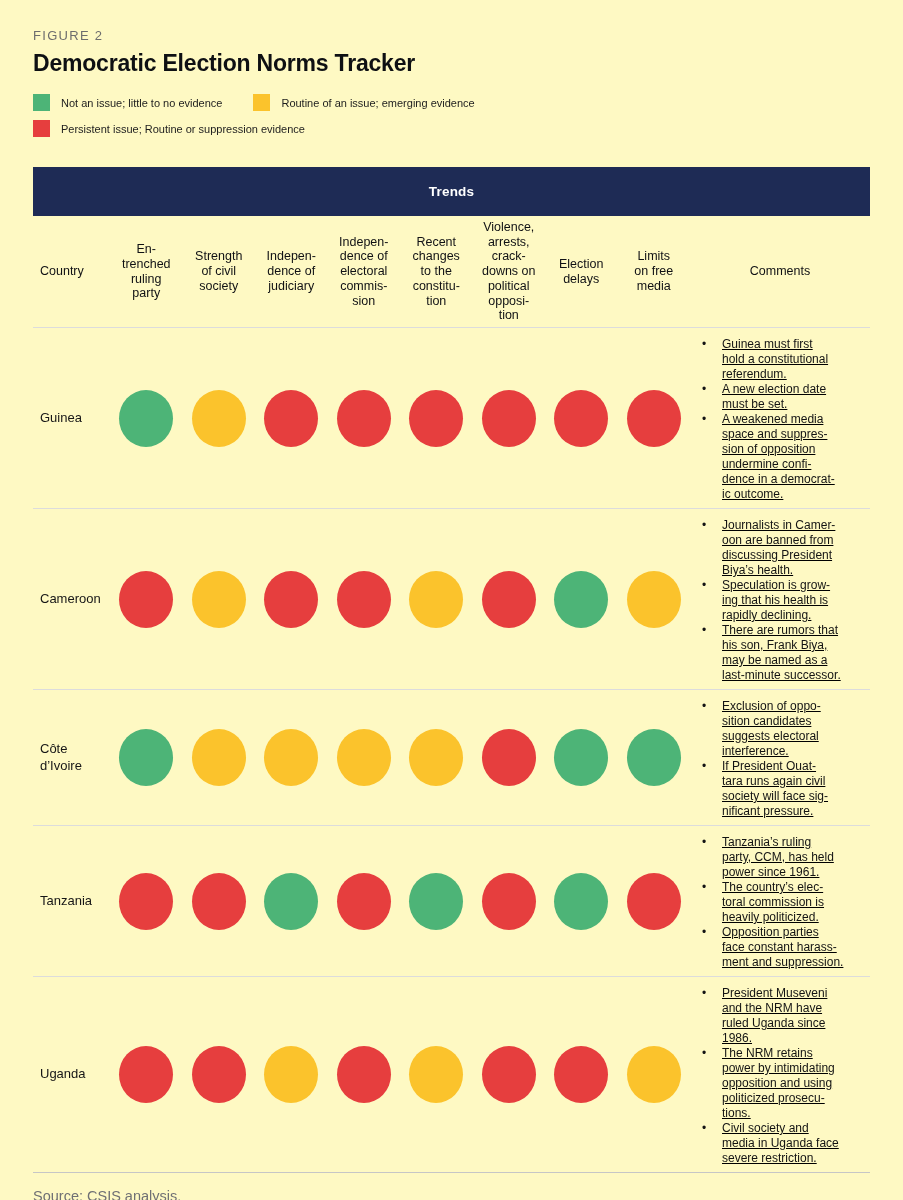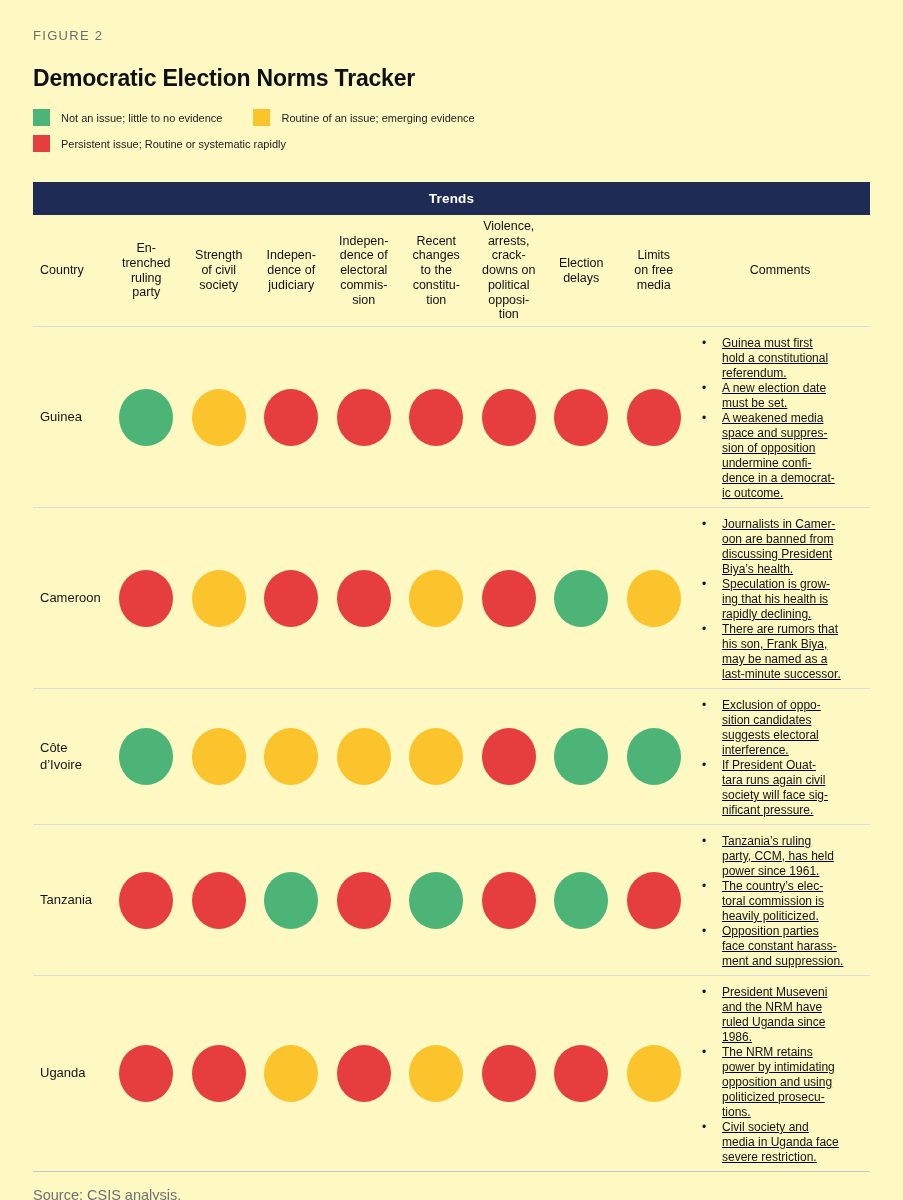--- a/index.html
+++ b/index.html
@@ -2,31 +2,31 @@
 <html lang="en"><head>
 <meta charset="utf-8">
 <style>
   * { margin:0; padding:0; box-sizing:border-box; }
   body { background:#fbfbfb; font-family:"Liberation Sans", sans-serif; }
   .page { width:903px; height:1200px; background:#fef9c3; overflow:hidden; position:relative; }
   .content { margin:0 33px; }
 
   
   .fig-label { display:block; margin-top:28px; font-size:13px; letter-spacing:1.3px; color:#6d6d6d; }
-  .page-title { margin-top:22px; font-size:23px; font-weight:bold; color:#0e1013; letter-spacing:-0.2px; }
+  .page-title { margin-top:7px; font-size:23px; font-weight:bold; color:#0e1013; letter-spacing:-0.2px; }
 
   
   .legend { margin-top:17px; }
   .legend-row { display:flex; align-items:center; margin-bottom:9px; }
   .legend-item { display:flex; align-items:center; margin-right:31px; }
   .legend-swatch { width:17px; height:17px; flex:0 0 17px; margin-right:11px; display:inline-block; }
   .legend-label { font-size:11px; color:#1d1d1d; }
 
   
-  .trends-band { margin-top:30px; height:33px; background:#1e2b55; display:flex; align-items:center; justify-content:center; }
+  .trends-band { margin-top:30px; height:49px; background:#1e2b55; display:flex; align-items:center; justify-content:center; }
   .trends-band span { color:#ffffff; font-size:13.5px; font-weight:bold; letter-spacing:0.2px; }
 
   
   .grid-row { display:grid; grid-template-columns:77px repeat(8, 72.5px) 180px; }
   .table-header-row { min-height:112px; align-items:center; border-bottom:1px solid #dcdcdc; }
   .th { font-size:12.5px; line-height:1.18; color:#101114; text-align:center; white-space:pre-line; }
   .th-country { text-align:left; padding-left:7px; }
   .th-comments { text-align:center; }
 
   .trow { border-bottom:1px solid #dcdcdc; }
@@ -68,21 +68,21 @@
             <span class="legend-label">Not an issue; little to no evidence</span>
           </div>
           <div class="legend-item">
             <span class="legend-swatch" style="background: rgb(251, 195, 44);"></span>
             <span class="legend-label">Routine of an issue; emerging evidence</span>
           </div>
         </div>
         <div class="legend-row">
           <div class="legend-item">
             <span class="legend-swatch" style="background: rgb(230, 62, 62);"></span>
-            <span class="legend-label">Persistent issue; Routine or systematic rapidly</span>
+            <span class="legend-label">Persistent issue; Routine or suppression evidence</span>
           </div>
         </div>
       </div>
   </div>
 
   <div class="content">
     <div class="trends-band">
       <span>Trends</span>
     </div>
     <div class="grid-row table-header-row">

